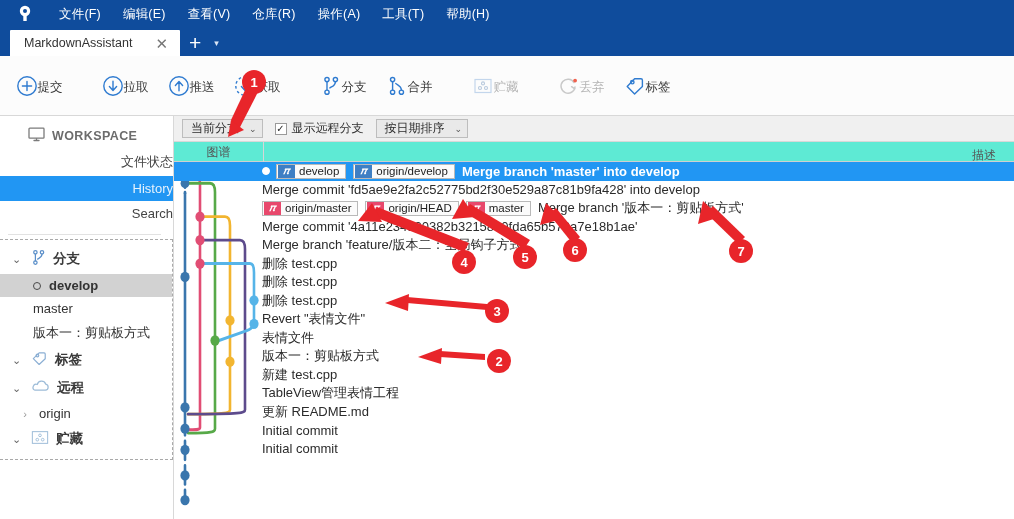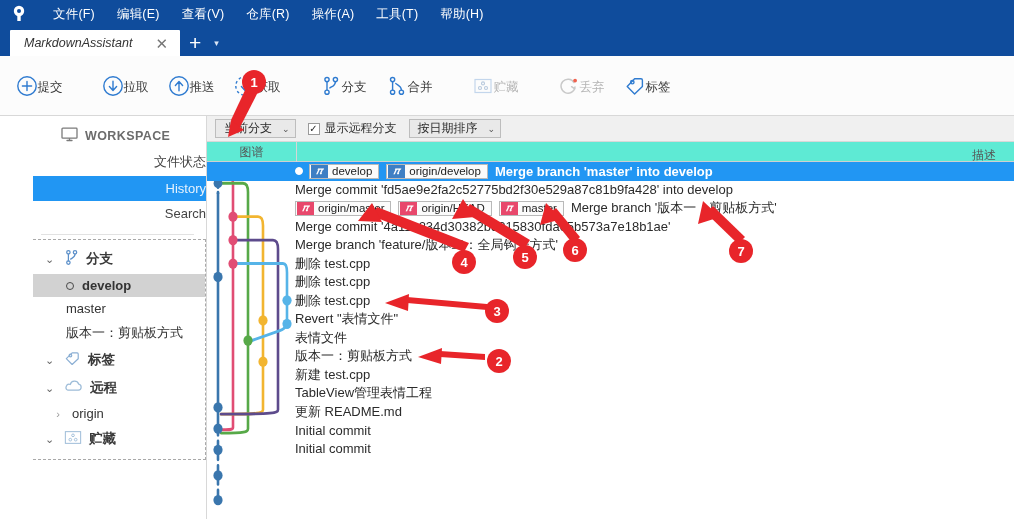--- a/index.html
+++ b/index.html
@@ -8,39 +8,39 @@
     width:1014px; height:519px; overflow:hidden;
     font-family:"Liberation Sans","DejaVu Sans",sans-serif;
     font-size:13px; color:#333; background:#fff;
     -webkit-font-smoothing:antialiased;
   }
   .app { position:relative; width:1014px; height:519px; }
 
   
   .menubar {
     height:28px; background:#0F4C9C; display:flex; align-items:center;
-    padding-left:6px; color:#fff;
+    padding-left:12px; color:#fff;
   }
   .logo { width:26px; height:26px; display:flex; align-items:center; justify-content:center; }
   .logo svg { display:block; }
   .menu-items { display:flex; align-items:center; margin-left:10px; }
   .menu-item {
     color:#fff; font-size:12.5px; padding:3px 11px; cursor:default;
     white-space:nowrap; letter-spacing:.2px;
   }
 
   
   .tabstrip {
     height:28px; background:#0F4C9C; display:flex; align-items:flex-end;
     padding-left:10px;
   }
   .tab {
     background:#fff; color:#333; height:26px; display:flex; align-items:center;
     padding:0 8px 0 14px; font-size:12.5px; min-width:170px;
-    border-top-left-radius:1px; border-top-right-radius:1px;font-style:italic;
+    border-top-left-radius:1px; border-top-right-radius:1px;
   }
   .tab-title { flex:1; }
   .tab-close {
     color:#777; font-size:15px; padding:0 4px; line-height:1; cursor:default;
     margin-left:10px;
   }
   .tab-plus {
     color:#fff; font-size:21px; line-height:1; padding:0 9px 3px 9px; cursor:default;
     font-weight:300;
   }
@@ -61,21 +61,21 @@
   .tb-btn .lb { font-size:12.5px; color:#3a3a3a; margin-top:3px; }
   .tb-btn.disabled .lb { color:#b5b5b5; }
   .tb-gap { width:20px; }
 
   
   .main { display:flex; height:403px; }
 
   
   .sidebar {
     width:174px; background:#fff; border-right:1px solid #d8d8d8;
-    padding-top:8px; position:relative; flex:none;margin-left:33px;
+    padding-top:8px; position:relative; flex:none;
   }
   .ws-head {
     display:flex; align-items:center; padding:3px 0 3px 28px; gap:7px;
   }
   .ws-head .lbl { font-size:12.5px; color:#6c6c6c; letter-spacing:.4px; font-weight:600; }
   .nav-item {
     padding:5px 0 5px 52px; font-size:13px; color:#444; cursor:default;text-align:right;
   }
   .nav-item.selected { background:#2196f3; color:#e6f2fd;padding-left:29px; }
   .sb-sep { margin:8px 12px 0 8px; border-top:1px solid #e2e2e2; }

